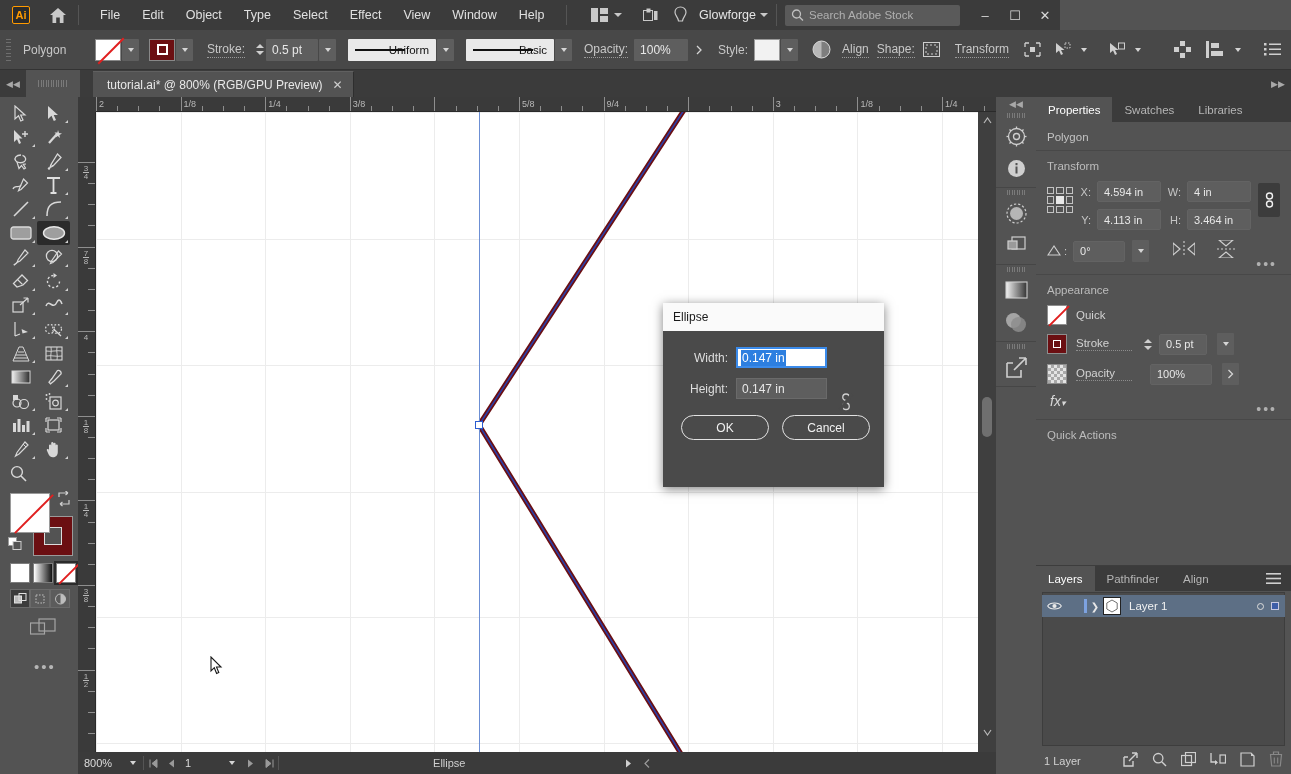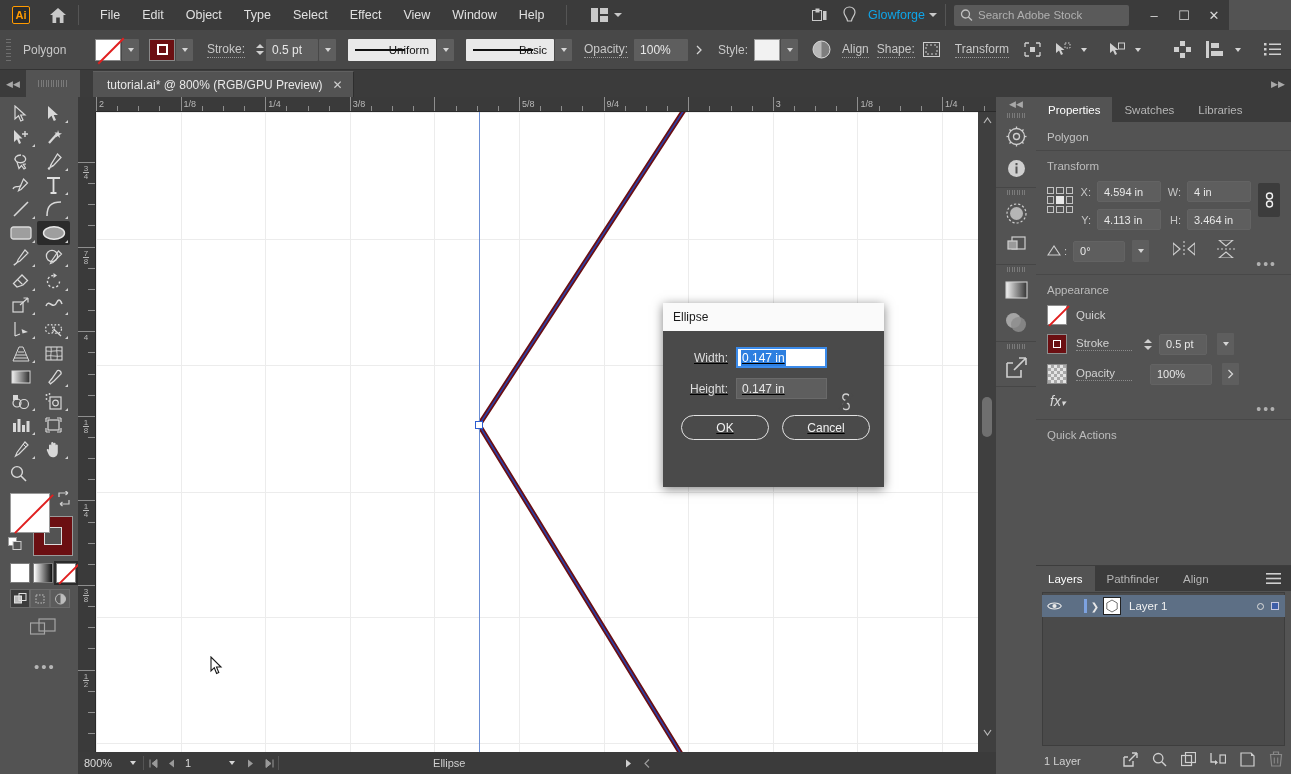--- a/index.html
+++ b/index.html
@@ -7,21 +7,21 @@
     width: 1291px; height: 774px;
     background: #3c3c3c;
     font-family: "Liberation Sans", sans-serif;
     overflow: hidden;
     -webkit-font-smoothing: antialiased;
   }
   .app { position: relative; width: 1291px; height: 774px; background: #535353; }
 
   
   .menubar {
-    position: absolute; top: 0; left: 0; width: 1229px; height: 30px;
+    position: absolute; top: 0; left: 0; width: 1060px; height: 30px;
     background: #3b3b3b; display: flex; align-items: center;
   }
   .ai-logo {
     width: 18px; height: 18px; margin-left: 12px; background: #2b2b2b;
     border: 1px solid #ff9a00; border-radius: 2px; color: #ff9a00;
     font-size: 11px; font-weight: bold; display: flex;
     align-items: center; justify-content: center; line-height: 1;
   }
   .home-icon { margin-left: 18px; width: 20px; height: 20px; display:flex; align-items:center; justify-content:center; }
   .menu-sep { width: 1px; height: 20px; background: #555; margin: 0 10px; }
@@ -31,21 +31,21 @@
   }
   .ws-switch { display:flex; align-items:center; margin-left: 14px; gap: 6px; }
   .ws-icon { width: 17px; height: 14px; display:flex; }
   .ws-icon i { display:block; background:#c9c9c9; }
   .ws-icon .a { width:7px; height:14px; }
   .ws-icon .bwrap { display:flex; flex-direction:column; justify-content:space-between; margin-left:2px; }
   .ws-icon .b { width:8px; height:6px; }
   .chev { width:0;height:0;border-left:4px solid transparent;border-right:4px solid transparent;border-top:4px solid #c9c9c9; }
   .menubar-right { margin-left: auto; display: flex; align-items: center; height: 100%; }
   .mb-icon { width: 30px; height: 30px; display: flex; align-items: center; justify-content: center; }
-  .cloud-name { color:#0ea5e9; font-size:12.5px; margin: 0 4px; }
+  .cloud-name { color:#e5e5e5; font-size:12.5px; margin: 0 4px; }
   .vsep { width:1px; height:22px; background:#555; margin:0 8px; }
   .search-box {
     width: 175px; height: 21px; background: #5a5a5a; border-radius: 2px;
     display: flex; align-items: center; padding: 0 6px; gap: 5px; margin-right: 10px;
   }
   .search-box span { color: #b0b0b0; font-size: 11.5px; }
   .wincontrols { display: flex; height: 100%; }
   .wc { width: 30px; height: 30px; display:flex; align-items:center; justify-content:center; color:#d8d8d8; font-size:13px; }
 
   
@@ -222,21 +222,21 @@
   .layer-foot { position:absolute; left:0; right:0; bottom:0; height:26px; display:flex; align-items:center; padding:0 8px; }
   .lf-count { color:#d2d2d2; font-size:11px; }
   .lf-icons { margin-left:auto; display:flex; gap:14px; align-items:center; }
 
   
   .dialog {
     position:absolute; left:663px; top:303px; width:221px; height:184px;
     background:#4a4a4a; box-shadow:0 2px 10px rgba(0,0,0,.5);
   }
   .dlg-title { height:28px; background:#fafafa; display:flex; align-items:center; padding-left:10px; color:#1a1a1a; font-size:12px; }
-  .dlg-body { padding:16px 0 0 0; position:relative;text-decoration:underline; }
+  .dlg-body { padding:16px 0 0 0; position:relative; }
   .dlg-row { display:flex; align-items:center; margin-bottom:10px; padding-left:15px; }
   .dlg-lab { color:#dedede; font-size:12px; width:50px; text-align:right; margin-right:8px; }
   .dlg-in {
     width:91px; height:21px; background:#5e5e5e; border:1px solid #6a6a6a;
     color:#e8e8e8; font-size:12px; display:flex; align-items:center; padding-left:5px;
   }
   .dlg-in.focus { background:#ffffff; border:2px solid #3b8beb; padding-left:3px; }
   .dlg-in.focus span { background:#2d7fe0; color:#ffffff; padding:1px 1px; }
   .dlg-link { position:absolute; right:30px; top:60px; }
   .dlg-btns { display:flex; gap:13px; padding-left:18px; margin-top:16px; }

